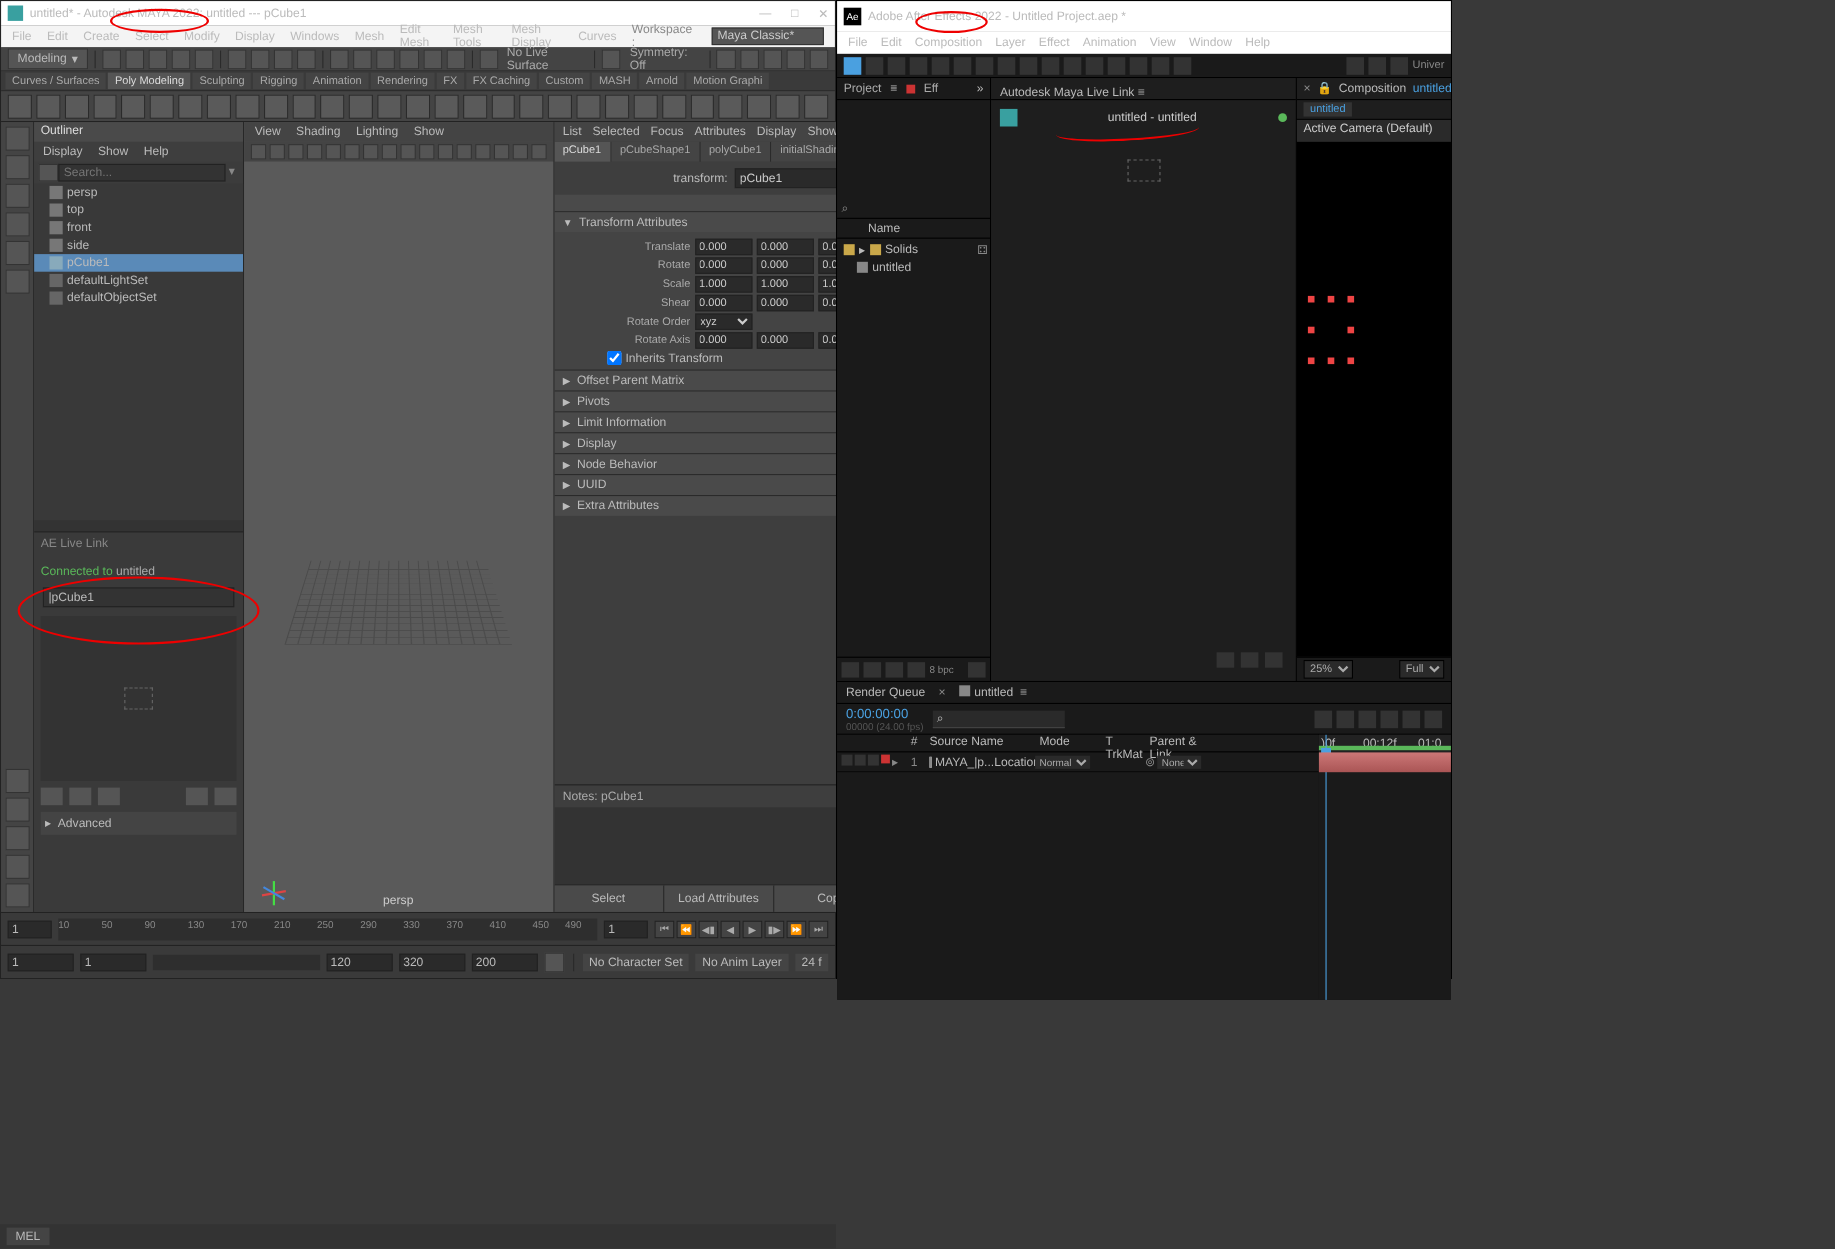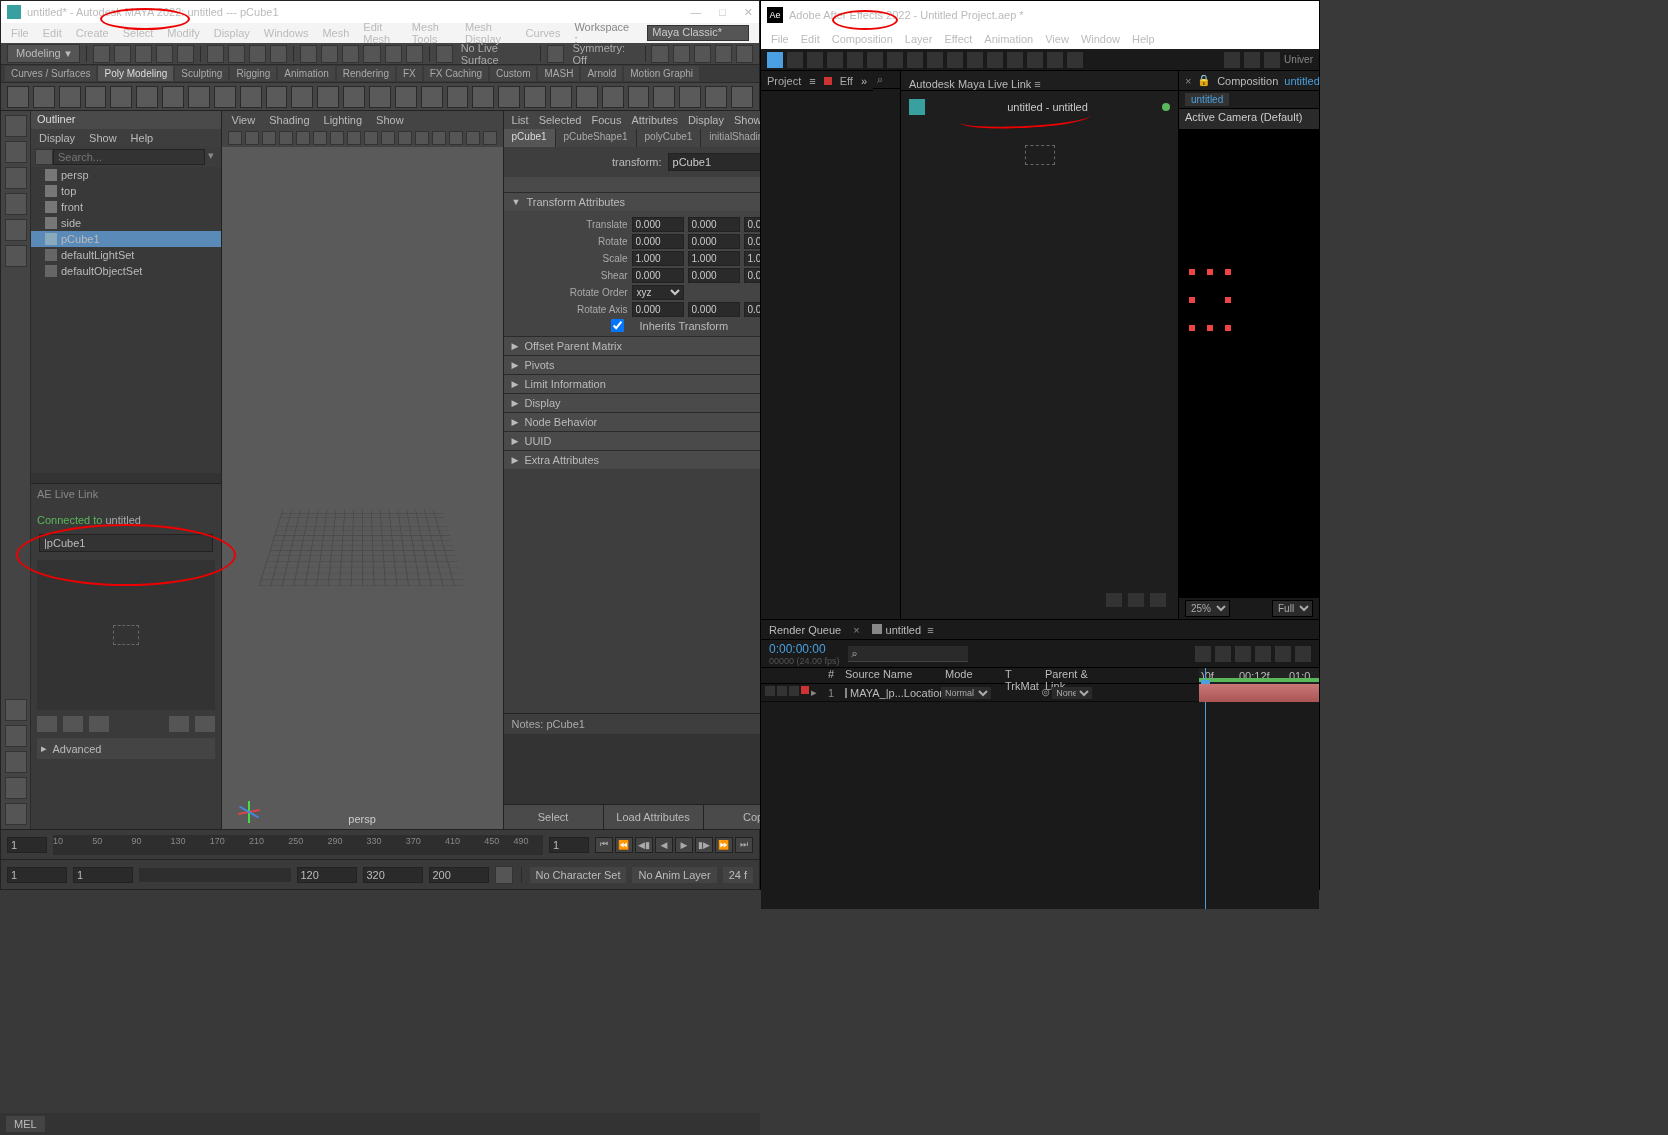--- a/index.html
+++ b/index.html
@@ -70,41 +70,41 @@
 .attr-tf{display:flex;align-items:center;padding:6px;gap:6px}
 .attr-tf input{background:#2a2a2a;border:1px solid #222;color:#ccc;padding:2px 4px;width:110px}
 .sec{background:#444;border-top:1px solid #2a2a2a}
 .sec-hdr{padding:3px 8px;display:flex;align-items:center;gap:6px;color:#ddd;background:#4a4a4a}
 .sec-hdr .tri{font-size:9px}
 .sec-body{padding:4px 8px}
 .row{display:flex;align-items:center;margin:2px 0;justify-content:flex-end;gap:4px}
 .row label{width:80px;text-align:right;color:#aaa;font-size:10px}
 .row input{width:52px;background:#2a2a2a;border:1px solid #222;color:#ccc;padding:1px 3px;font-size:10px}
 .row select{width:52px;background:#2a2a2a;border:1px solid #222;color:#ccc;font-size:10px}
-.chk{display:flex;align-items:center;gap:16px;margin-left:99px}
+.chk{display:flex;align-items:center;gap:4px;margin-left:40px}
 .attr-spacer{flex:1}
 .notes{padding:4px 8px;color:#aaa;border-top:1px solid #222}
 .attr-btns{display:flex;border-top:1px solid #222}
 .attr-btns .ab{flex:1;text-align:center;padding:6px;background:#4a4a4a;border-right:1px solid #222}
 .timeslider{height:30px;background:#3a3a3a;display:flex;align-items:center;padding:0 6px;gap:6px;border-top:1px solid #222}
 .tsfield{width:40px;background:#2a2a2a;border:1px solid #222;padding:1px 3px}
 .tsticks{flex:1;height:20px;background:#2e2e2e;position:relative}
 .tsticks .tk{position:absolute;top:1px;font-size:9px;color:#888}
 .pback{display:flex;gap:2px;margin-left:auto}
 .pback .pb{width:18px;height:16px;background:#444;border:1px solid #222;color:#aaa;display:flex;align-items:center;justify-content:center;font-size:9px}
 .rangeslider{height:30px;background:#3a3a3a;display:flex;align-items:center;padding:0 6px;gap:6px;border-top:1px solid #222}
 .rngfield{width:60px;background:#2a2a2a;border:1px solid #222;padding:1px 3px}
 .rngbar{flex:1;height:14px;background:#2e2e2e}
 .cmdline{position:absolute;bottom:0;left:0;right:0;height:22px;background:#333;display:flex;align-items:center;padding:0 6px;width:760px}
 .cmdline .mel{background:#444;padding:2px 8px}
 
 .ae .toolbar{height:22px;background:#1a1a1a;display:flex;align-items:center;gap:4px;padding:0 6px;border-bottom:1px solid #000}
 .ae .toolbar .ti{width:16px;height:16px;background:#333;display:inline-block}
 .ae-body{display:flex;height:548px}
-.ae-left{width:140px;background:#1a1a1a;display:flex;flex-direction:row;border-right:1px solid #000}
+.ae-left{width:140px;background:#1a1a1a;display:flex;flex-direction:column;border-right:1px solid #000}
 .ae-proj-hdr{height:20px;display:flex;align-items:center;padding:0 6px;gap:8px;border-bottom:1px solid #000}
 .ae-proj-hdr .tab{color:#aaa}
 .ae-proj-hdr .red{width:8px;height:8px;background:#c33}
 .ae-search{height:18px;display:flex;align-items:center;padding:0 4px;border-bottom:1px solid #000}
 .ae-search .sico{font-size:11px;color:#888}
 .ae-cols{height:18px;display:flex;align-items:center;font-size:10px;color:#888;border-bottom:1px solid #000}
 .ae-cols .sw{width:24px}
 .ae-cols .nm{padding-left:4px}
 .ae-tree{padding:2px}
 .ae-tree .itm{display:flex;align-items:center;gap:4px;height:16px;padding-left:4px}

